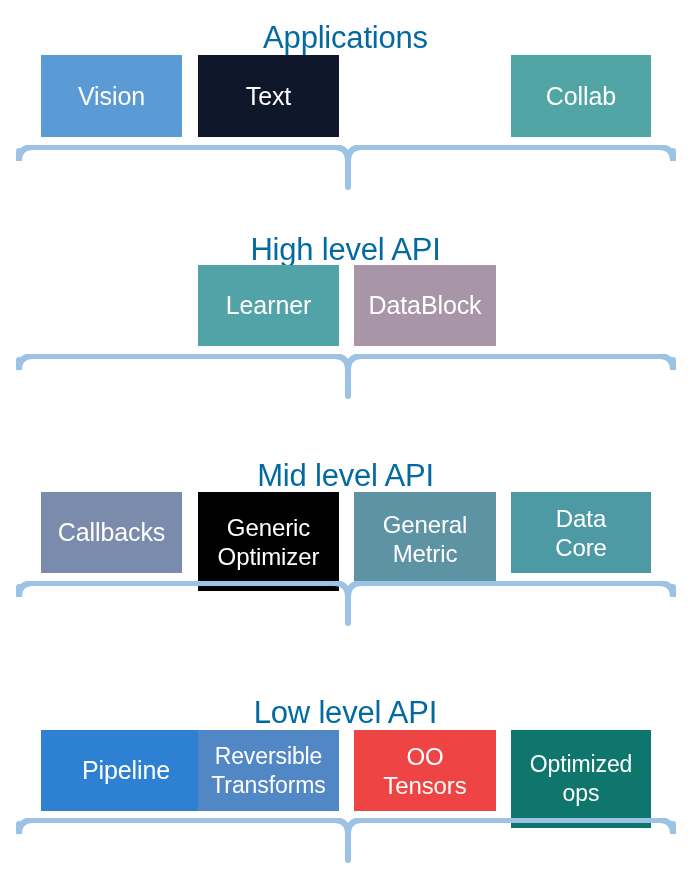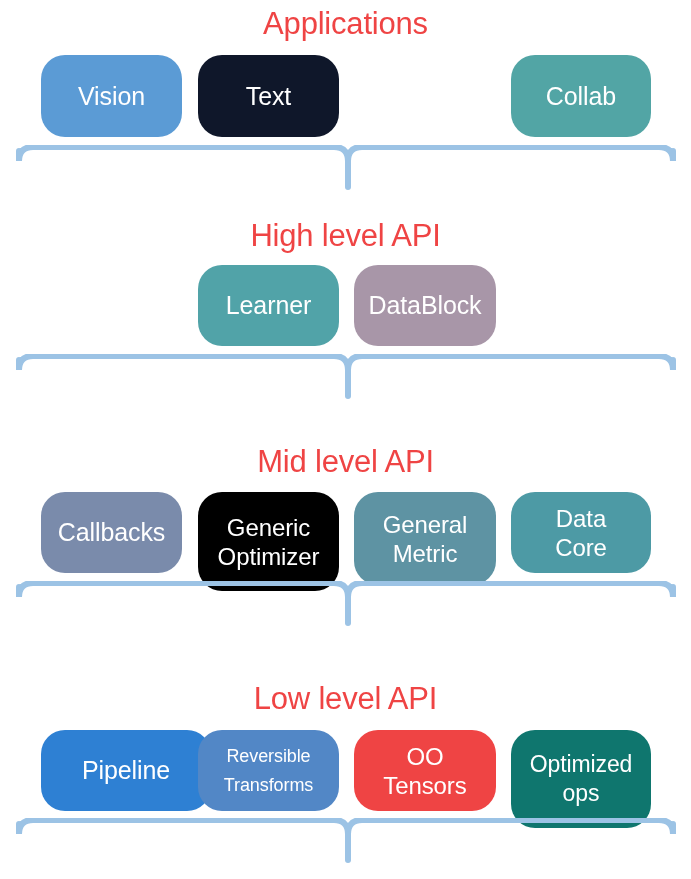--- a/index.html
+++ b/index.html
@@ -21,38 +21,38 @@
     height: 879px;
   }
   .layer-title {
     position: absolute;
     left: 0;
     width: 691px;
     text-align: center;
     font-size: 31px;
     line-height: 34px;
     font-weight: 400;
-    color: #ef4444;
+    color: #0369a1;
     letter-spacing: -0.2px;
     white-space: nowrap;
+    margin-top: 14px;
   }
   .box {
     position: absolute;
     display: flex;
     align-items: center;
     justify-content: center;
     text-align: center;
     color: #ffffff;
     font-size: 25px;
     line-height: 29px;
     font-weight: 400;
     letter-spacing: -0.1px;
     box-sizing: border-box;
     padding: 0 4px;
-    border-radius: 24px;
   }
   .box.two-line {
     font-size: 24px;
     line-height: 29px;
   }
   .brace {
     position: absolute;
     left: 0;
     width: 691px;
     pointer-events: none;
@@ -95,21 +95,21 @@
 Core</div>
   <div class="brace" style="top:581px">
     <svg width="691" height="50" viewBox="0 0 691 50">
       <path d="M19,20 L19,30 Q19,16 33,16 L334,16 Q348,16 348,30 Q348,16 362,16 L659,16 Q673,16 673,30 L673,20" fill="none" stroke="#9cc3e5" stroke-width="6" stroke-linecap="round" transform="translate(0,-14)"></path>
       <path d="M348,16 L348,42" fill="none" stroke="#9cc3e5" stroke-width="6" stroke-linecap="round"></path>
     </svg>
   </div>
 
   <div class="layer-title" style="top:682px">Low level API</div>
   <div class="box two-line" style="left:41px; top:730px; width:170px; height:81px; background:#2e80d3; font-size:25px">Pipeline</div>
-  <div class="box two-line" style="left:198px; top:730px; width:141px; height:81px; background:#5287c6; white-space:pre-line; font-size:18px">Reversible
+  <div class="box two-line" style="left:198px; top:730px; width:141px; height:81px; background:#5287c6; white-space:pre-line; font-size:23px">Reversible
 Transforms</div>
   <div class="box two-line" style="left:354px; top:730px; width:142px; height:81px; background:#ef4444; white-space:pre-line">OO
 Tensors</div>
   <div class="box two-line" style="left:511px; top:730px; width:140px; height:98px; background:#0f766e; white-space:pre-line; font-size:23px">Optimized
 ops</div>
   <div class="brace" style="top:818px">
     <svg width="691" height="50" viewBox="0 0 691 50">
       <path d="M19,20 L19,30 Q19,16 33,16 L334,16 Q348,16 348,30 Q348,16 362,16 L659,16 Q673,16 673,30 L673,20" fill="none" stroke="#9cc3e5" stroke-width="6" stroke-linecap="round" transform="translate(0,-14)"></path>
       <path d="M348,16 L348,42" fill="none" stroke="#9cc3e5" stroke-width="6" stroke-linecap="round"></path>
     </svg>

